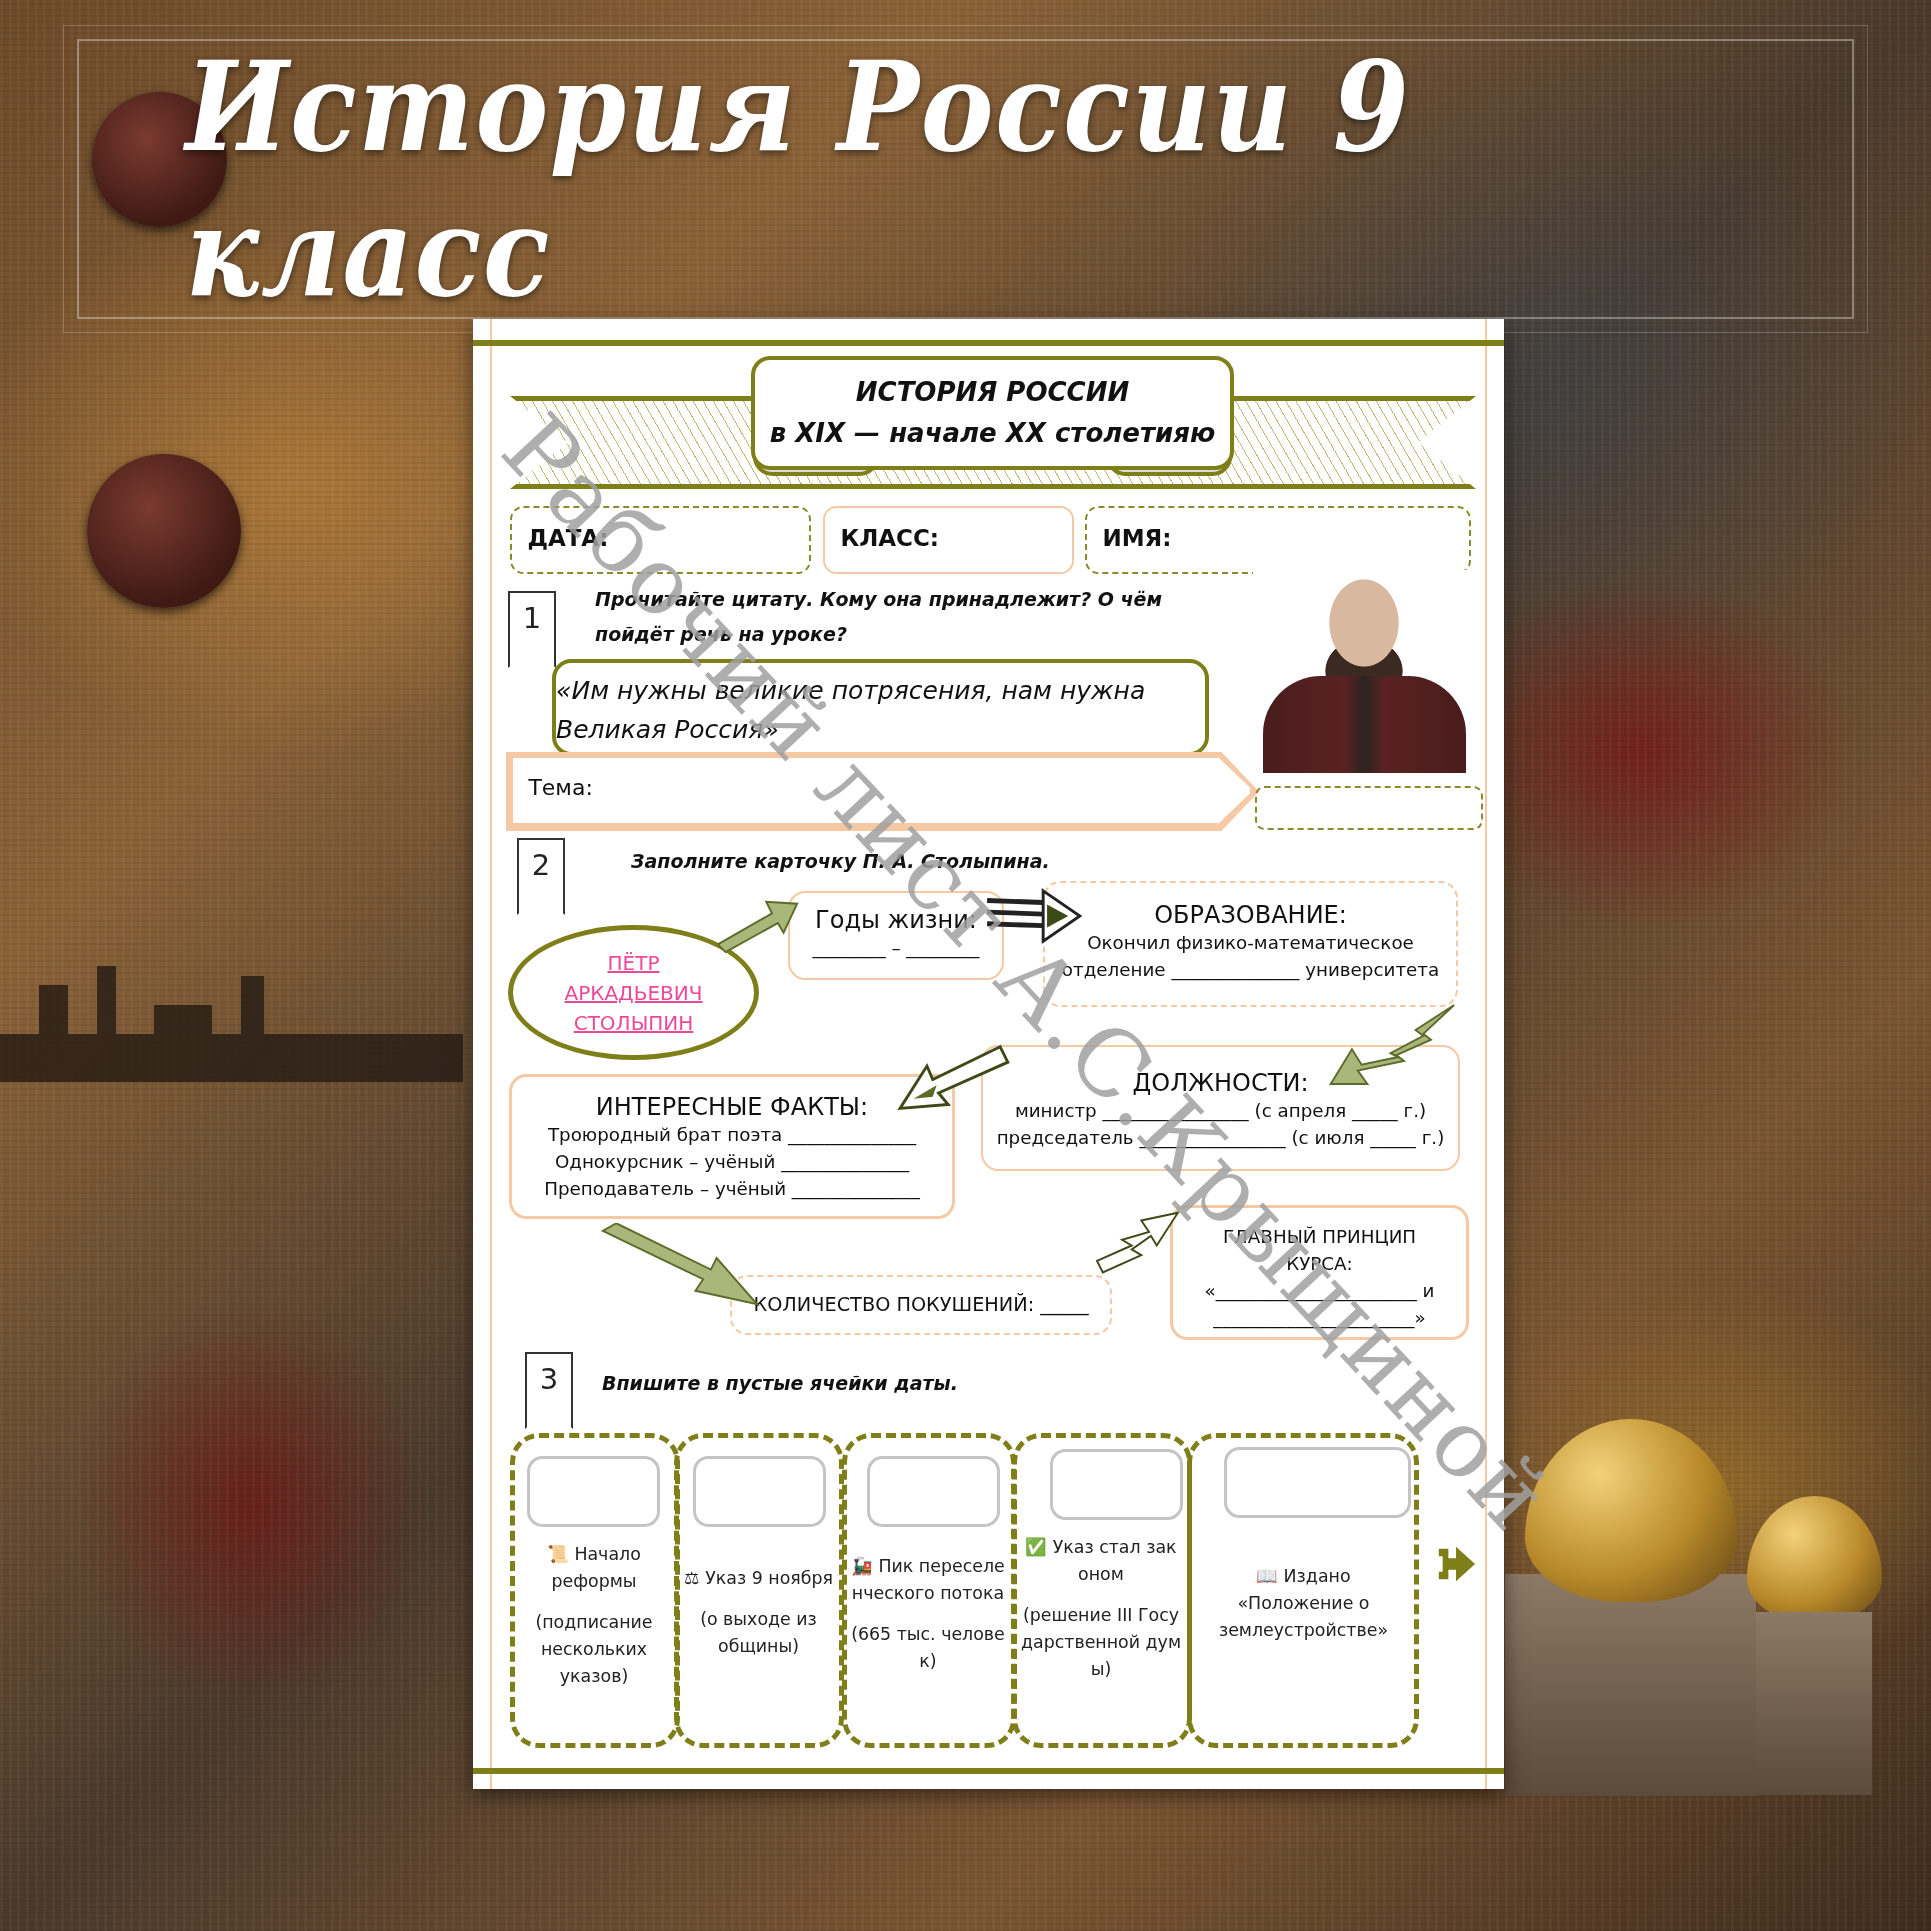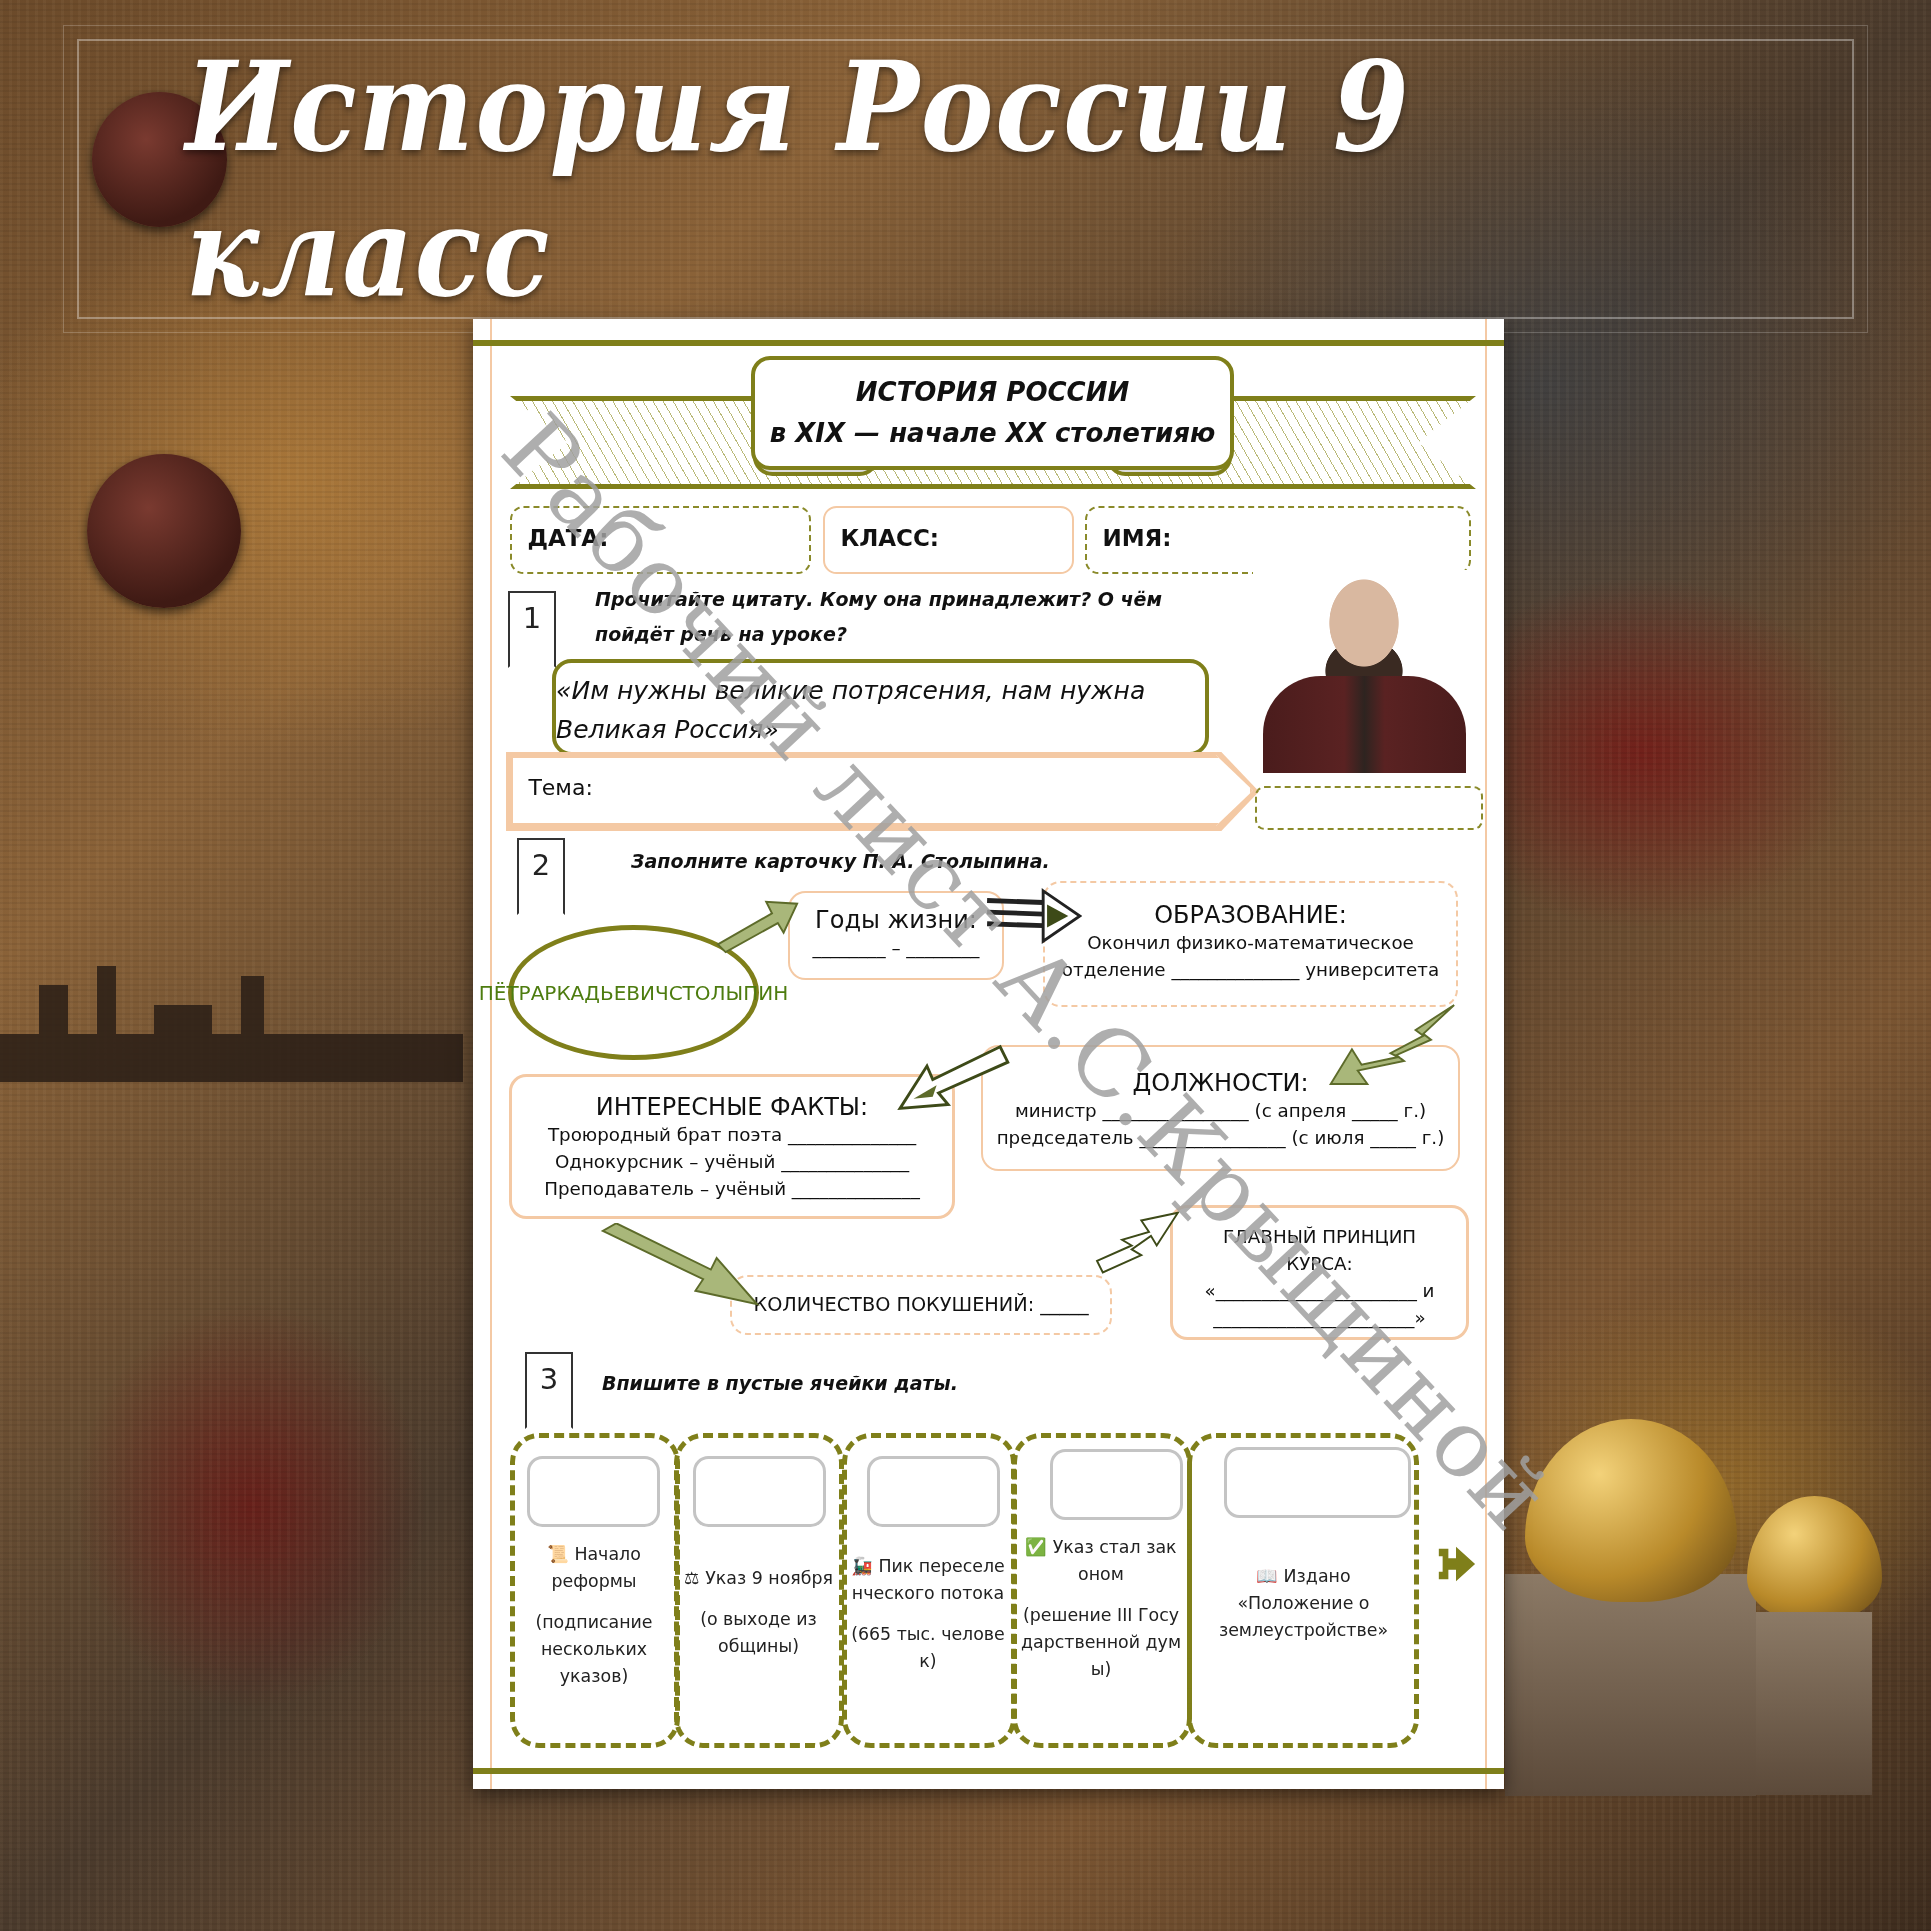--- a/index.html
+++ b/index.html
@@ -130,22 +130,22 @@
   .portrait .body {
     position: absolute; left: 9.7px; top: 106px; width: 203px; height: 97px;
     background: linear-gradient(90deg, #4a1c1c, #5a2222 40%, #2e2420 50%, #5a2222 60%, #4a1c1c);
     border-radius: 58px 58px 0 0;
   }
   .caption-box { position: absolute; left: 782px; top: 467px; width: 228px; height: 44px; border-radius: 9.7px; }
 
   .name-ellipse {
     position: absolute; left: 35px; top: 606px; width: 251px; height: 135px;
     border: 5.8px solid #7f7f1a; border-radius: 50%;
-    display: flex; flex-direction: row; align-items: center; justify-content: center;
-    font-size: 20px; color: #4d7c0f; line-height: 30px;
+    display: flex; flex-direction: column; align-items: center; justify-content: center;
+    font-size: 20px; color: #ec4899; line-height: 30px; text-decoration: underline;
   }
   .card {
     position: absolute; border-radius: 17.4px; font-size: 18.3px; color: #111;
     text-align: center; line-height: 27px; background: #fff;
   }
   .card .h { font-size: 24px; }
   .arrow { position: absolute; }
 
   .timeline-cell {
     position: absolute; top: 1114px; height: 315px; border: 5.8px dashed #7f7f1a; border-radius: 29px;

